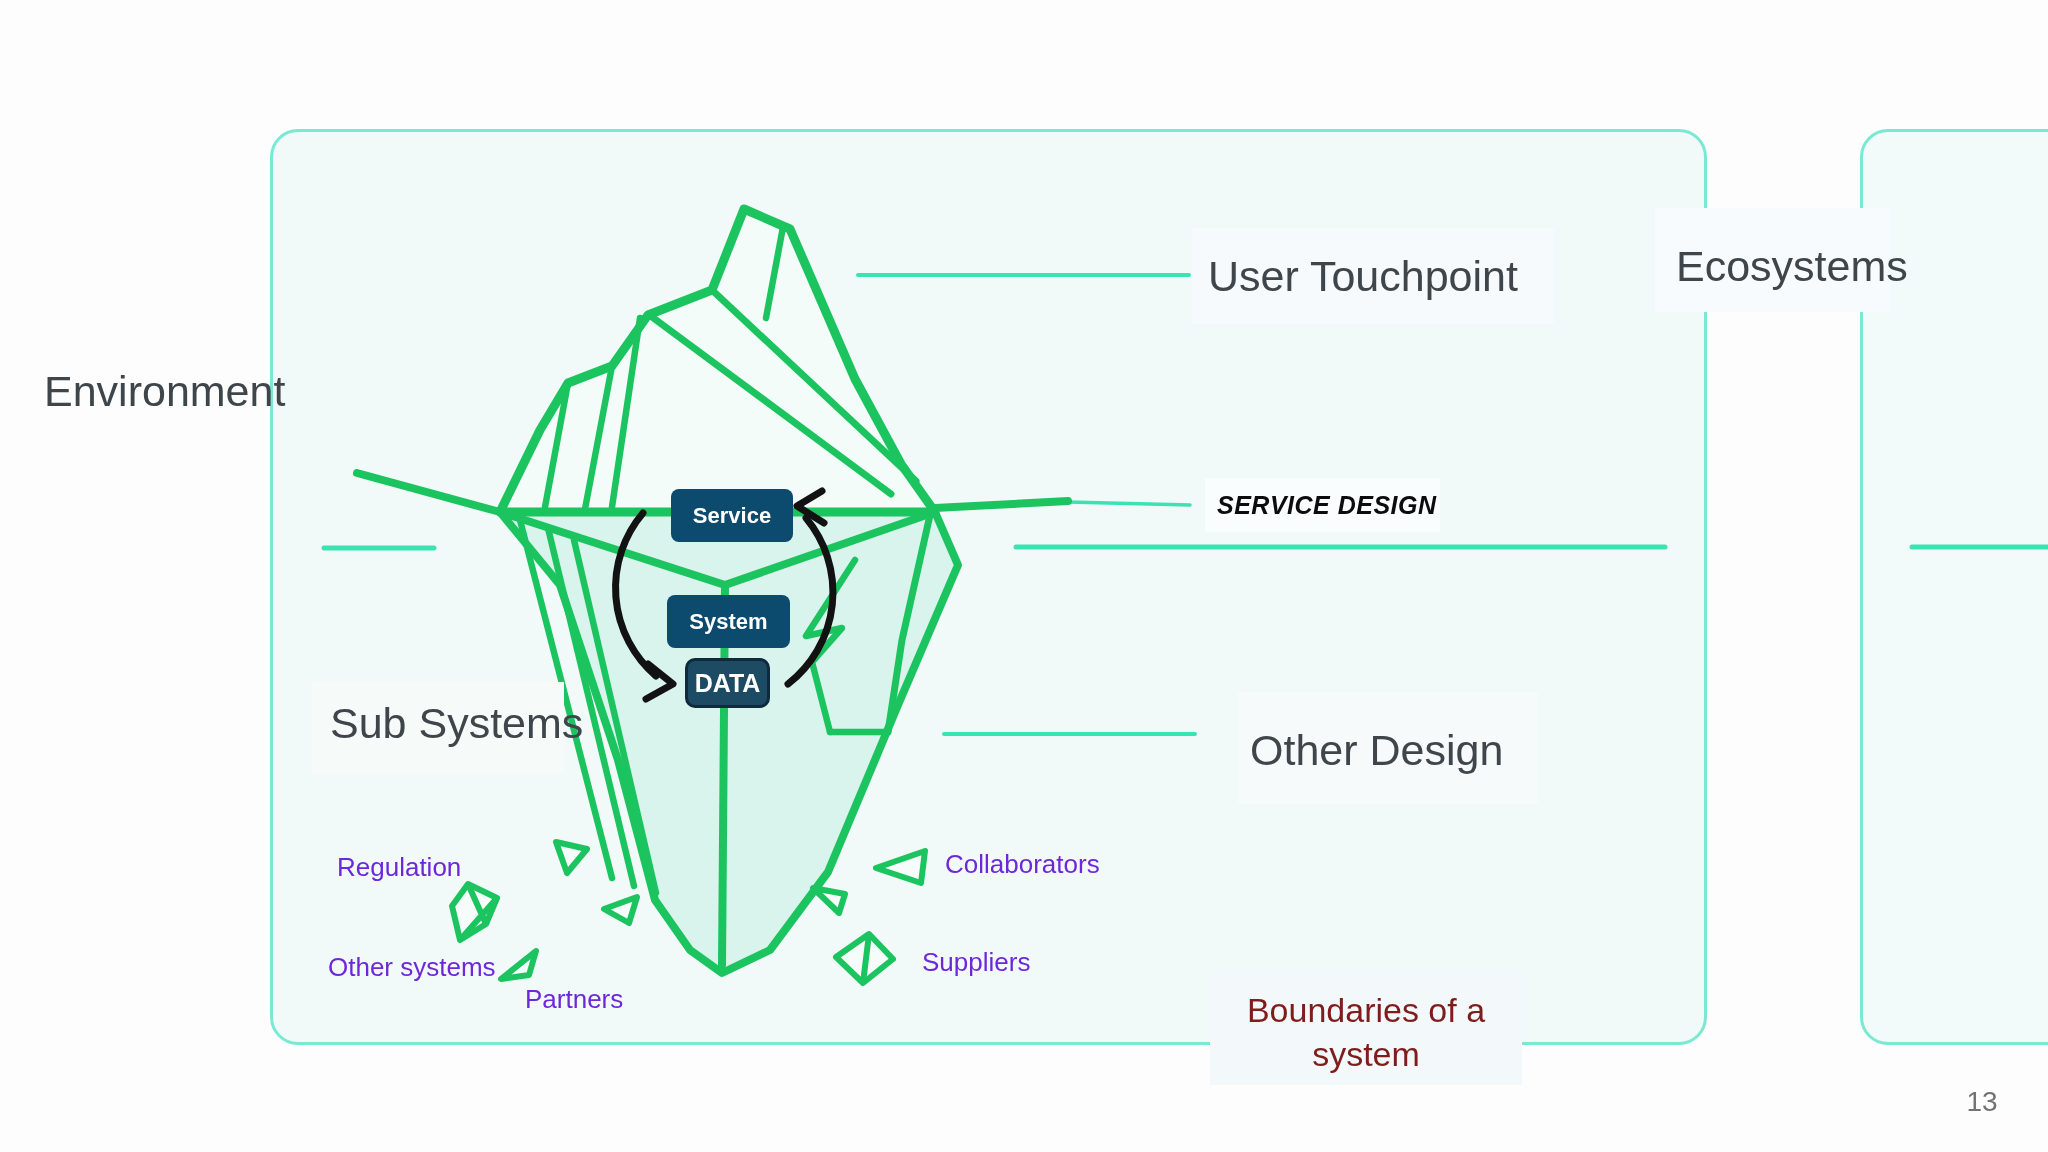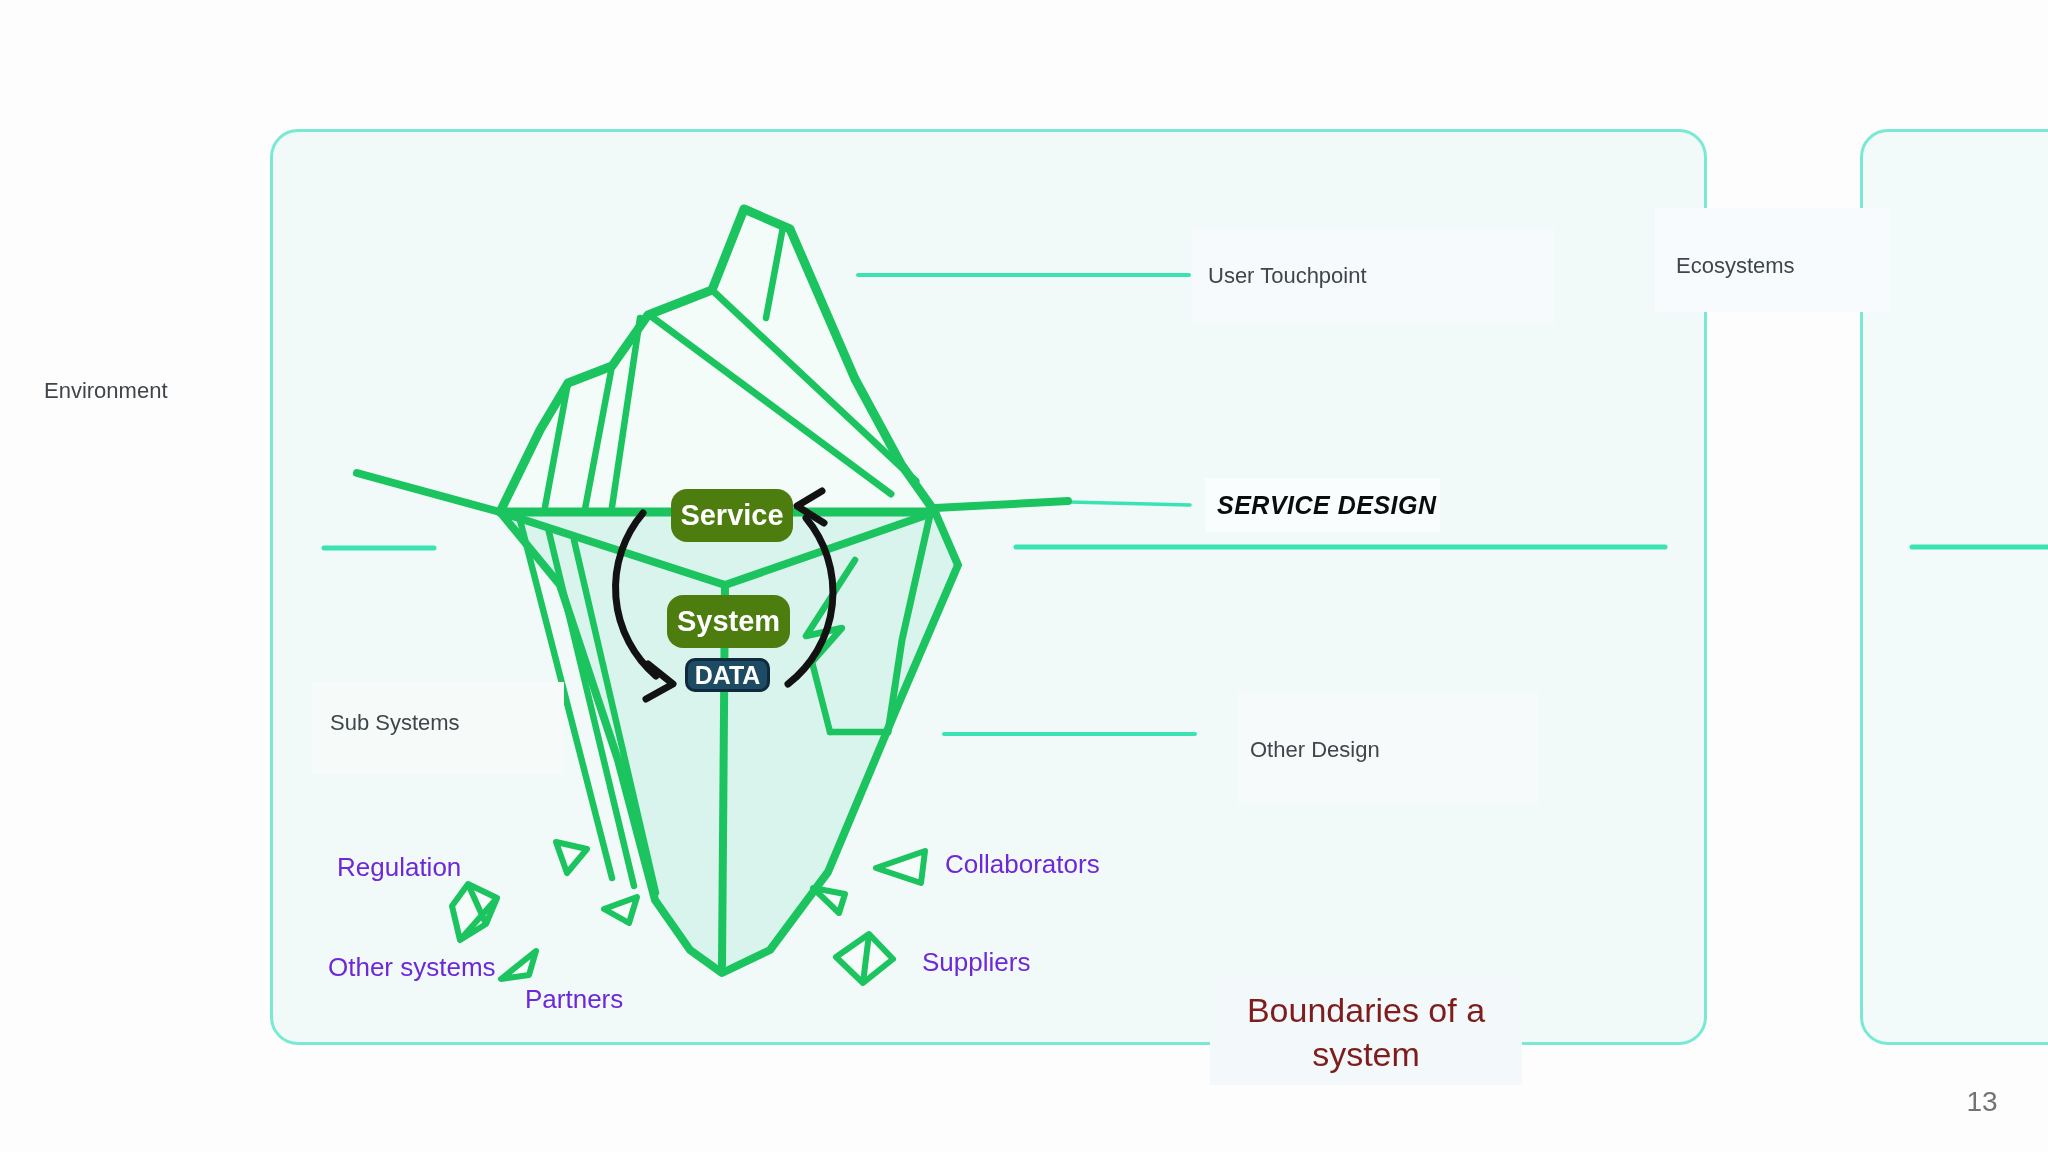--- a/index.html
+++ b/index.html
@@ -3,26 +3,26 @@
 <meta charset="utf-8">
 <style>
   html,body{margin:0;padding:0;background:#fdfdfd;}
   #stage{position:relative;width:2048px;height:1152px;overflow:hidden;
          background:#fdfdfd;font-family:"Liberation Sans",sans-serif;}
   .bbox{position:absolute;border:3px solid #79e9d4;border-radius:28px;box-sizing:border-box;}
   #system-boundary{left:270px;top:129px;width:1437px;height:916px;background:#f1faf8;}
   #eco-boundary{left:1860px;top:129px;width:420px;height:916px;background:#f3fafa;}
   #diagram{position:absolute;left:0;top:0;width:2048px;height:1152px;}
   .patch{position:absolute;}
-  .lbl{position:absolute;color:#3f464b;font-size:22px;line-height:40px;white-space:nowrap;}
+  .lbl{position:absolute;color:#3f464b;font-size:43px;line-height:40px;white-space:nowrap;}
   .lbl-sm{position:absolute;color:#6d28d9;font-size:26px;line-height:30px;font-weight:400;white-space:nowrap;}
   .lbl-caps{position:absolute;color:#0b0c0d;font-size:25px;line-height:30px;font-weight:700;
             letter-spacing:.5px;white-space:nowrap;}
-  .nodebox{position:absolute;background:#4d7c0f;color:#fff;font-weight:700;border-radius:16px;
-           display:flex;align-items:center;justify-content:center;font-size:29px;}
+  .nodebox{position:absolute;background:#0c4a6e;color:#fff;font-weight:700;border-radius:8px;
+           display:flex;align-items:center;justify-content:center;font-size:22px;}
   #data-box{background:#1d4b63;border:3px solid #0e2a3c;border-radius:10px;font-size:25px;box-sizing:border-box;}
   #boundaries-label{position:absolute;left:1210px;top:988px;width:312px;text-align:center;
                     color:#7f1d1d;font-size:34px;line-height:44px;}
   #page-number{position:absolute;left:1954px;top:1066px;width:56px;text-align:center;
                color:#737373;font-size:28px;margin-top:20px;}
 </style>
 </head>
 <body>
 
 <div id="stage">
@@ -109,16 +109,16 @@
     <div>system</div>
   </div>
   <div class="lbl-sm" style="left:337px;top:852px;">Regulation</div>
   <div class="lbl-sm" style="left:328px;top:952px;">Other systems</div>
   <div class="lbl-sm" style="left:525px;top:984px;">Partners</div>
   <div class="lbl-sm" style="left:945px;top:849px;text-align:center;">Collaborators</div>
   <div class="lbl-sm" style="left:922px;top:947px;">Suppliers</div>
 
   <div class="nodebox" style="left:671px;top:489px;width:122px;height:53px;">Service</div>
   <div class="nodebox" style="left:667px;top:595px;width:123px;height:53px;">System</div>
-  <div class="nodebox" id="data-box" style="left:685px;top:658px;width:85px;height:34px;">DATA</div>
+  <div class="nodebox" id="data-box" style="left:685px;top:658px;width:85px;height:50px;">DATA</div>
 
   <div id="page-number">13</div>
 </div>
 
 </body></html>

